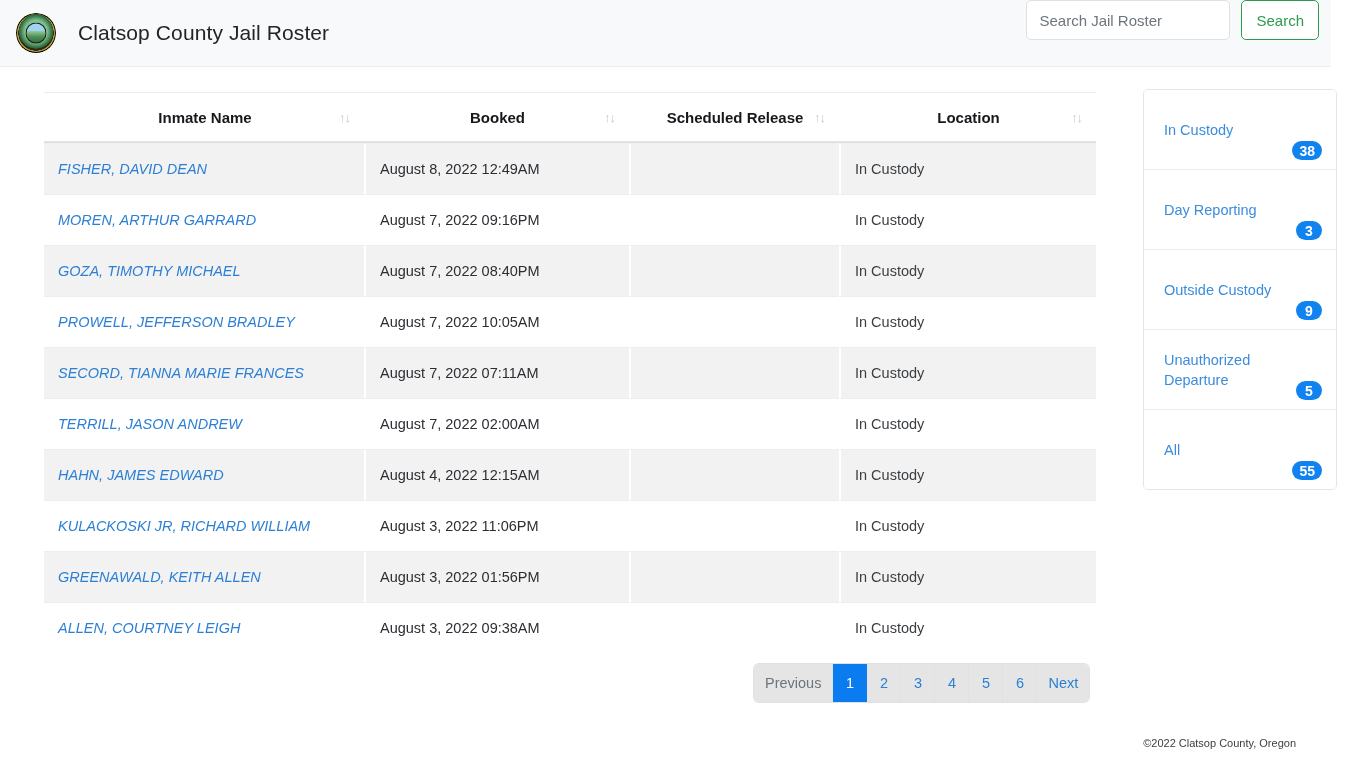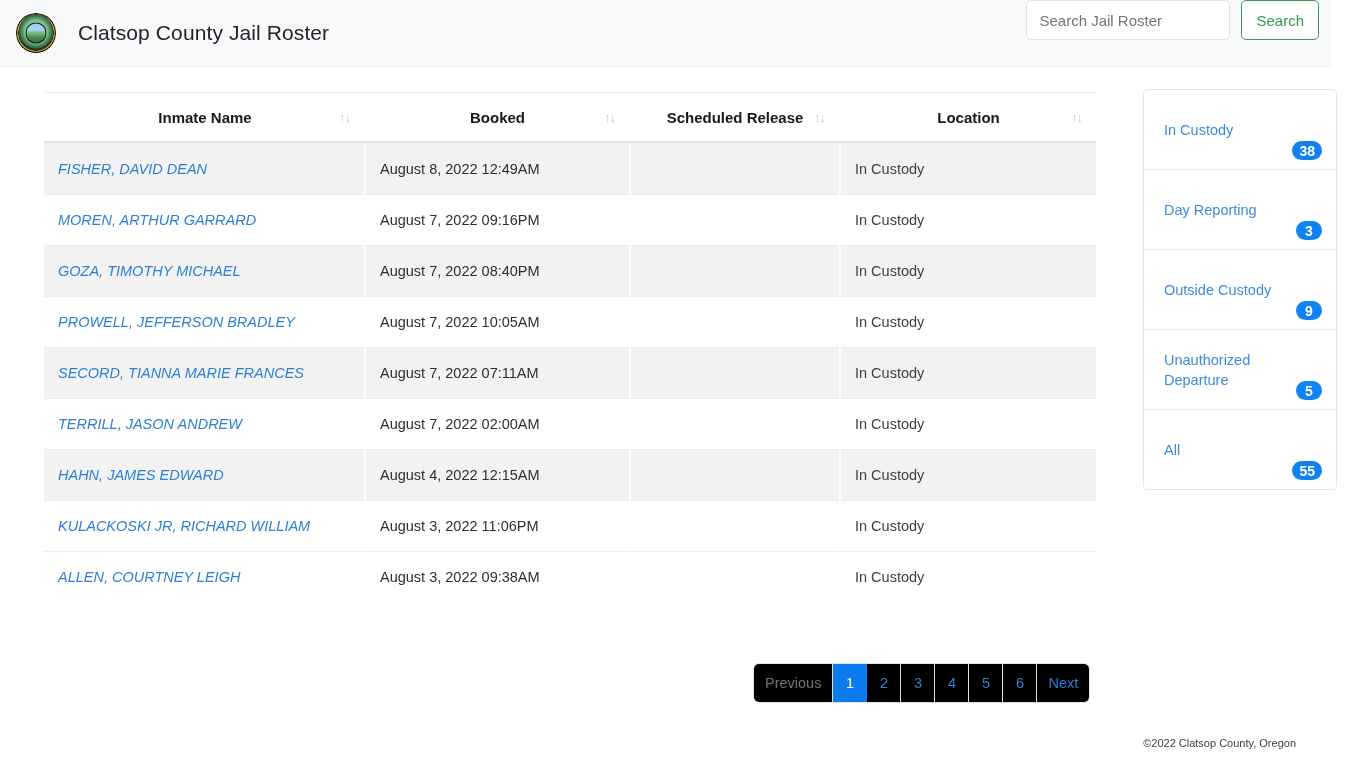--- a/index.html
+++ b/index.html
@@ -174,21 +174,21 @@
   }
   .page-item {
     min-width: 34px;
     height: 38px;
     display: flex;
     align-items: center;
     justify-content: center;
     padding: 0 11px;
     font-size: 14.5px;
     color: #2b7fd4;
-    background: #000000;
+    background: #e5e5e5;
     border-right: 1px solid #dee2e6;
     cursor: pointer;
     user-select: none;
   }
   .page-item:last-child { border-right: none; }
   .page-item.disabled { color: #6c757d; cursor: default; }
   .page-item.active {
     background: #0a7cf0;
     color: #ffffff;
     border-right-color: #0a7cf0;
@@ -330,20 +330,26 @@
             <td><span class="cell-text">August 4, 2022 12:15AM</span></td>
             <td><span class="cell-text"></span></td>
             <td><span class="loc-text">In Custody</span></td>
           </tr>
           <tr class="even">
             <td><span class="inmate-link">KULACKOSKI JR, RICHARD WILLIAM</span></td>
             <td><span class="cell-text">August 3, 2022 11:06PM</span></td>
             <td><span class="cell-text"></span></td>
             <td><span class="loc-text">In Custody</span></td>
           </tr>
+          <tr class="odd">
+            <td><span class="inmate-link">GREENAWALD, KEITH ALLEN</span></td>
+            <td><span class="cell-text">August 3, 2022 01:56PM</span></td>
+            <td><span class="cell-text"></span></td>
+            <td><span class="loc-text">In Custody</span></td>
+          </tr>
           <tr class="even">
             <td><span class="inmate-link">ALLEN, COURTNEY LEIGH</span></td>
             <td><span class="cell-text">August 3, 2022 09:38AM</span></td>
             <td><span class="cell-text"></span></td>
             <td><span class="loc-text">In Custody</span></td>
           </tr>
         </tbody>
     </table>
   </div>
 

